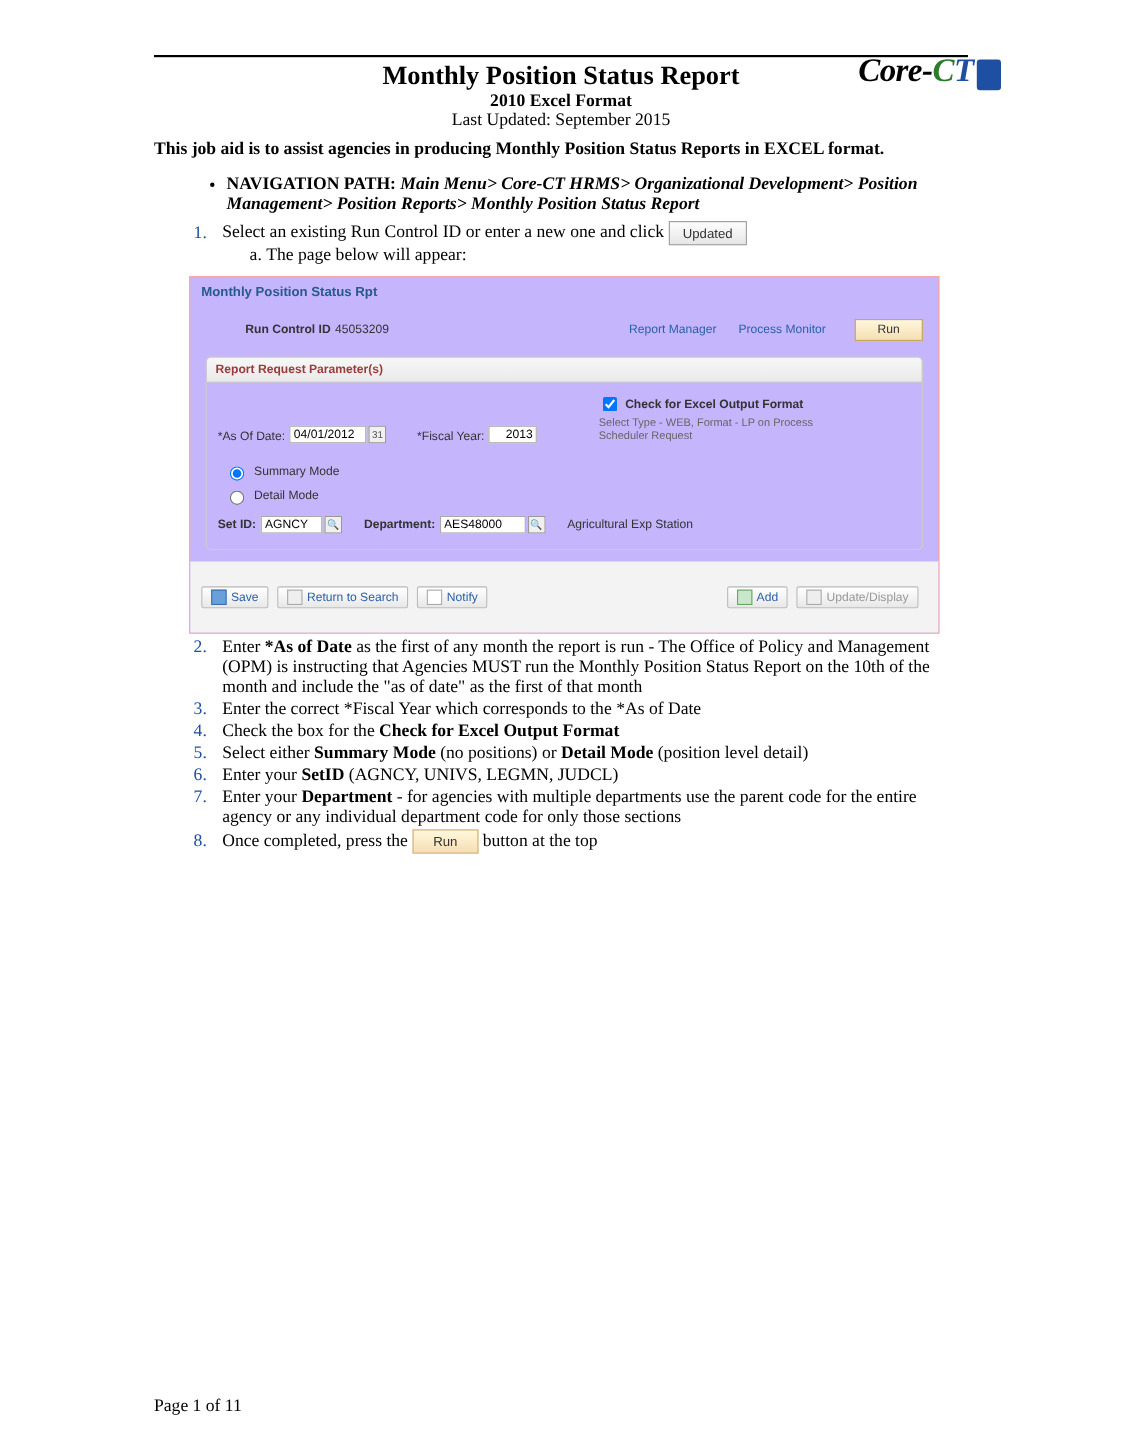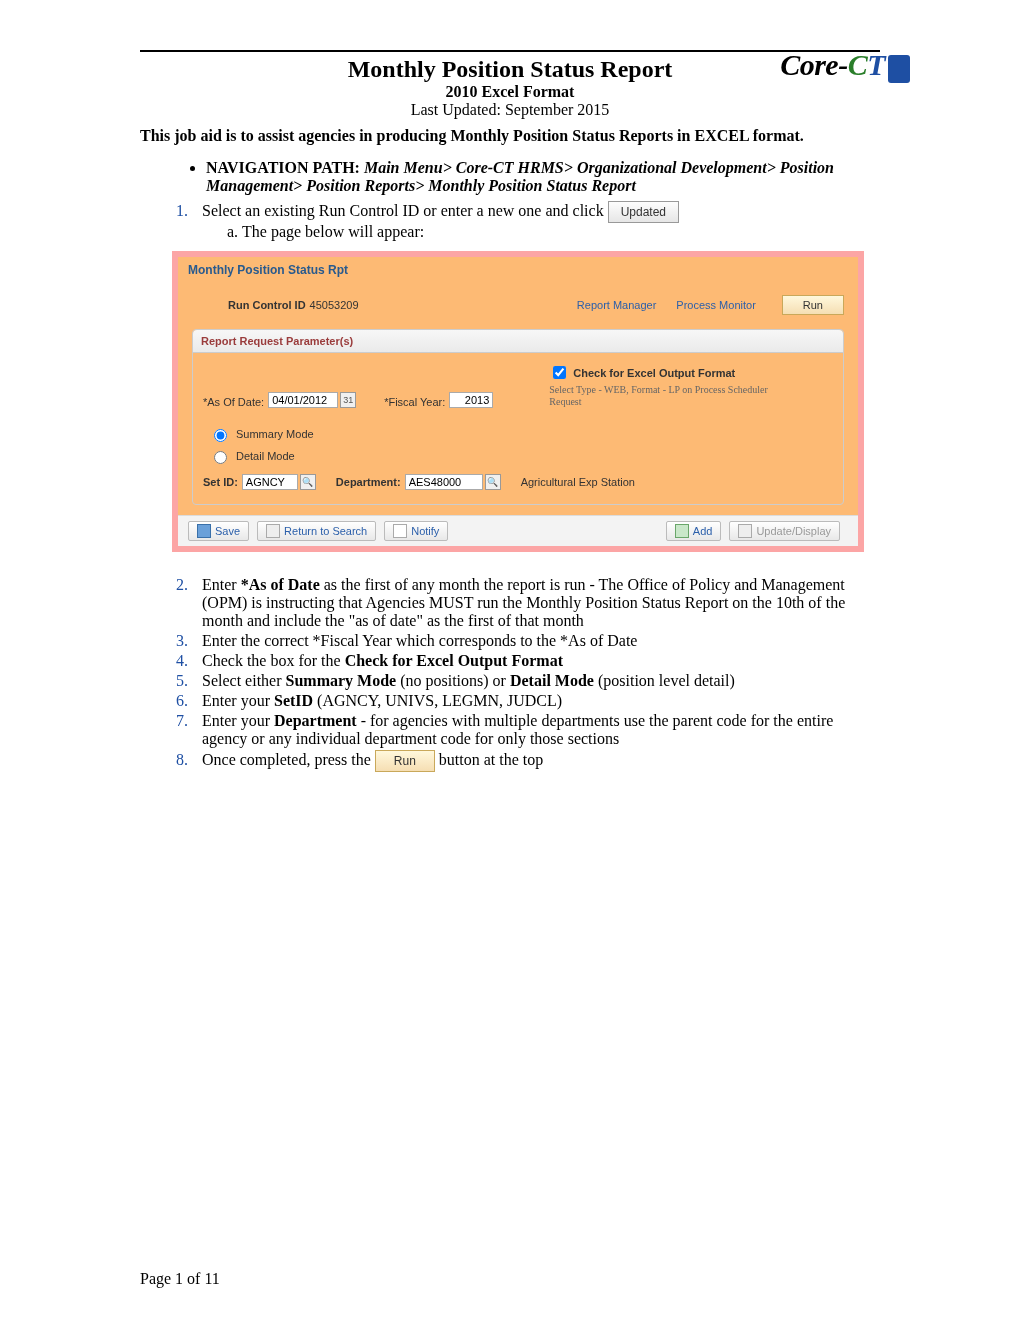--- a/index.html
+++ b/index.html
@@ -116,27 +116,27 @@
     border: 1px solid #c9a85a;
     background: linear-gradient(#fff8dc,#f5deb3);
     font-family: Arial, sans-serif;
     font-size: 12px;
     padding: 3px 18px;
     vertical-align: middle;
     color:#333;
   }
   
   .app-window {
-    margin: 10px 0 24px 32px;
+    margin: 10px 0 4px 32px;
     width: 680px;
-    border: 6px solid #fca5a5;
+    border: 1px solid #fca5a5;
     font-family: Arial, Helvetica, sans-serif;
     font-size: 11px;
     color: #333;
-    background: #fdba74;
+    background: #c4b5fd;
   }
   .app-tab {
     padding: 6px 10px 4px 10px;
     color: #285a8e;
     font-weight: bold;
     font-size:12px;
   }
   .app-top {
     display: flex;
     align-items: center;
@@ -187,29 +187,29 @@
     width:14px; height:14px;
     border:1px solid #999;
     font-size:9px;
     margin-left:2px;
     background:#f0f0f0;
     color:#555;
   }
   .checkbox-wrap { display:flex; align-items:flex-start; margin-left: 56px; flex-direction:column; max-width:220px;}
   .checkbox-line { display:flex; align-items:center; }
   .checkbox-line label { font-weight:bold; margin-left:4px;}
-  .hint { color:#666; font-size:10px; margin-top:2px; line-height:1.2;font-family:Liberation Serif, serif;}
+  .hint { color:#666; font-size:10px; margin-top:2px; line-height:1.2;}
   .radio-block { margin: 18px 0 10px 6px; }
   .radio-line { display:flex; align-items:center; margin:6px 0; }
   .radio-line label { margin-left:6px; }
   .row2 { display:flex; align-items:center; margin-top:6px; }
   .footer-bar {
     background:#f3f3f3;
     border-top:1px solid #dcdcdc;
-    padding:5px 10px;
+    padding:22px 10px;
     display:flex;
     align-items:center;
     font-size:11px;
   }
   .foot-btn {
     display:inline-flex;
     align-items:center;
     border:1px solid #bbb;
     background:linear-gradient(#fff,#e8e8e8);
     padding:2px 8px;

